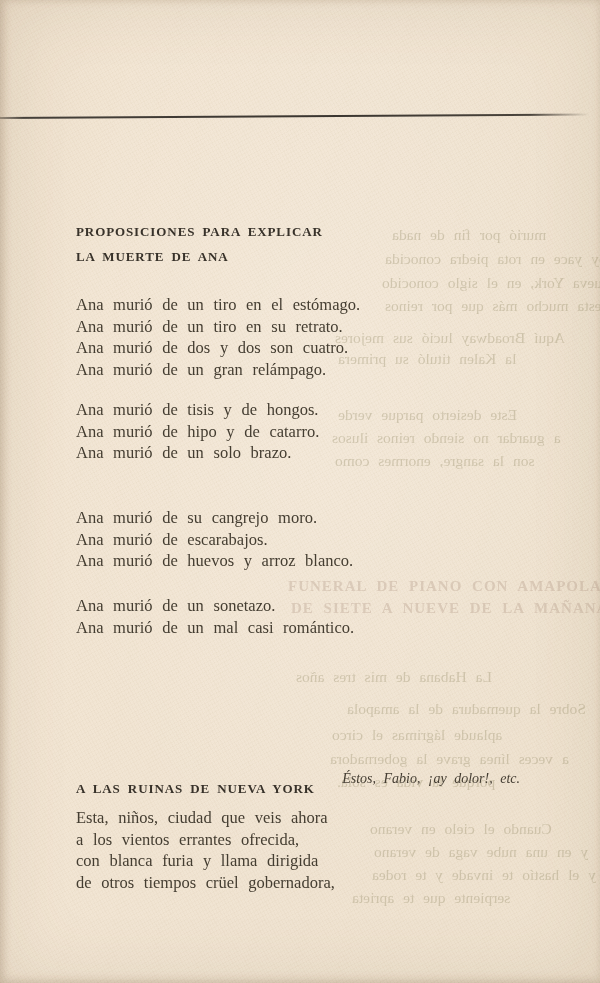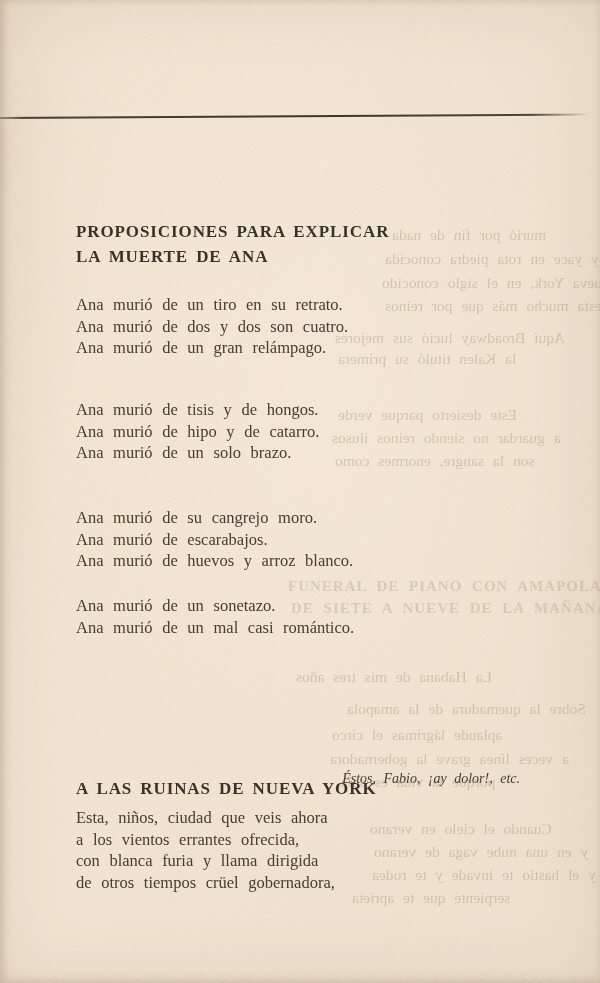--- a/index.html
+++ b/index.html
@@ -45,21 +45,21 @@
     transform:none;
     font-weight:bold;
     font-size:15px;
     letter-spacing:1px;
     color:rgba(168,140,122,0.55);
   }
   .title{
     position:absolute;
     left:76px;
     margin:0;
-    font-size:17px;
+    font-size:13px;
     font-weight:bold;
     letter-spacing:0.9px;
     word-spacing:3px;
     line-height:25px;
     color:#38322a;
   }
   .t1{top:219px;}
   .t2{top:759px;margin-top:17px;}
   .epigraph{
     position:absolute;
@@ -113,20 +113,21 @@
       <span class="ghost-line" style="top: 866px; left: 372px;">y el hastío te invade y te rodea</span>
       <span class="ghost-line" style="top: 889px; left: 352px;">serpiente que te aprieta</span>
     </div>
 
   <div class="rule"></div>
 
   <h1 class="title t1"><span>PROPOSICIONES PARA EXPLICAR</span><br><span>LA MUERTE DE ANA</span></h1>
 
   <div class="poem" id="poem1">
       <div class="stanza">
+        <div class="line">Ana murió de un tiro en el estómago.</div>
         <div class="line">Ana murió de un tiro en su retrato.</div>
         <div class="line">Ana murió de dos y dos son cuatro.</div>
         <div class="line">Ana murió de un gran relámpago.</div>
       </div>
       <div class="stanza">
         <div class="line">Ana murió de tisis y de hongos.</div>
         <div class="line">Ana murió de hipo y de catarro.</div>
         <div class="line">Ana murió de un solo brazo.</div>
       </div>
       <div class="stanza">

